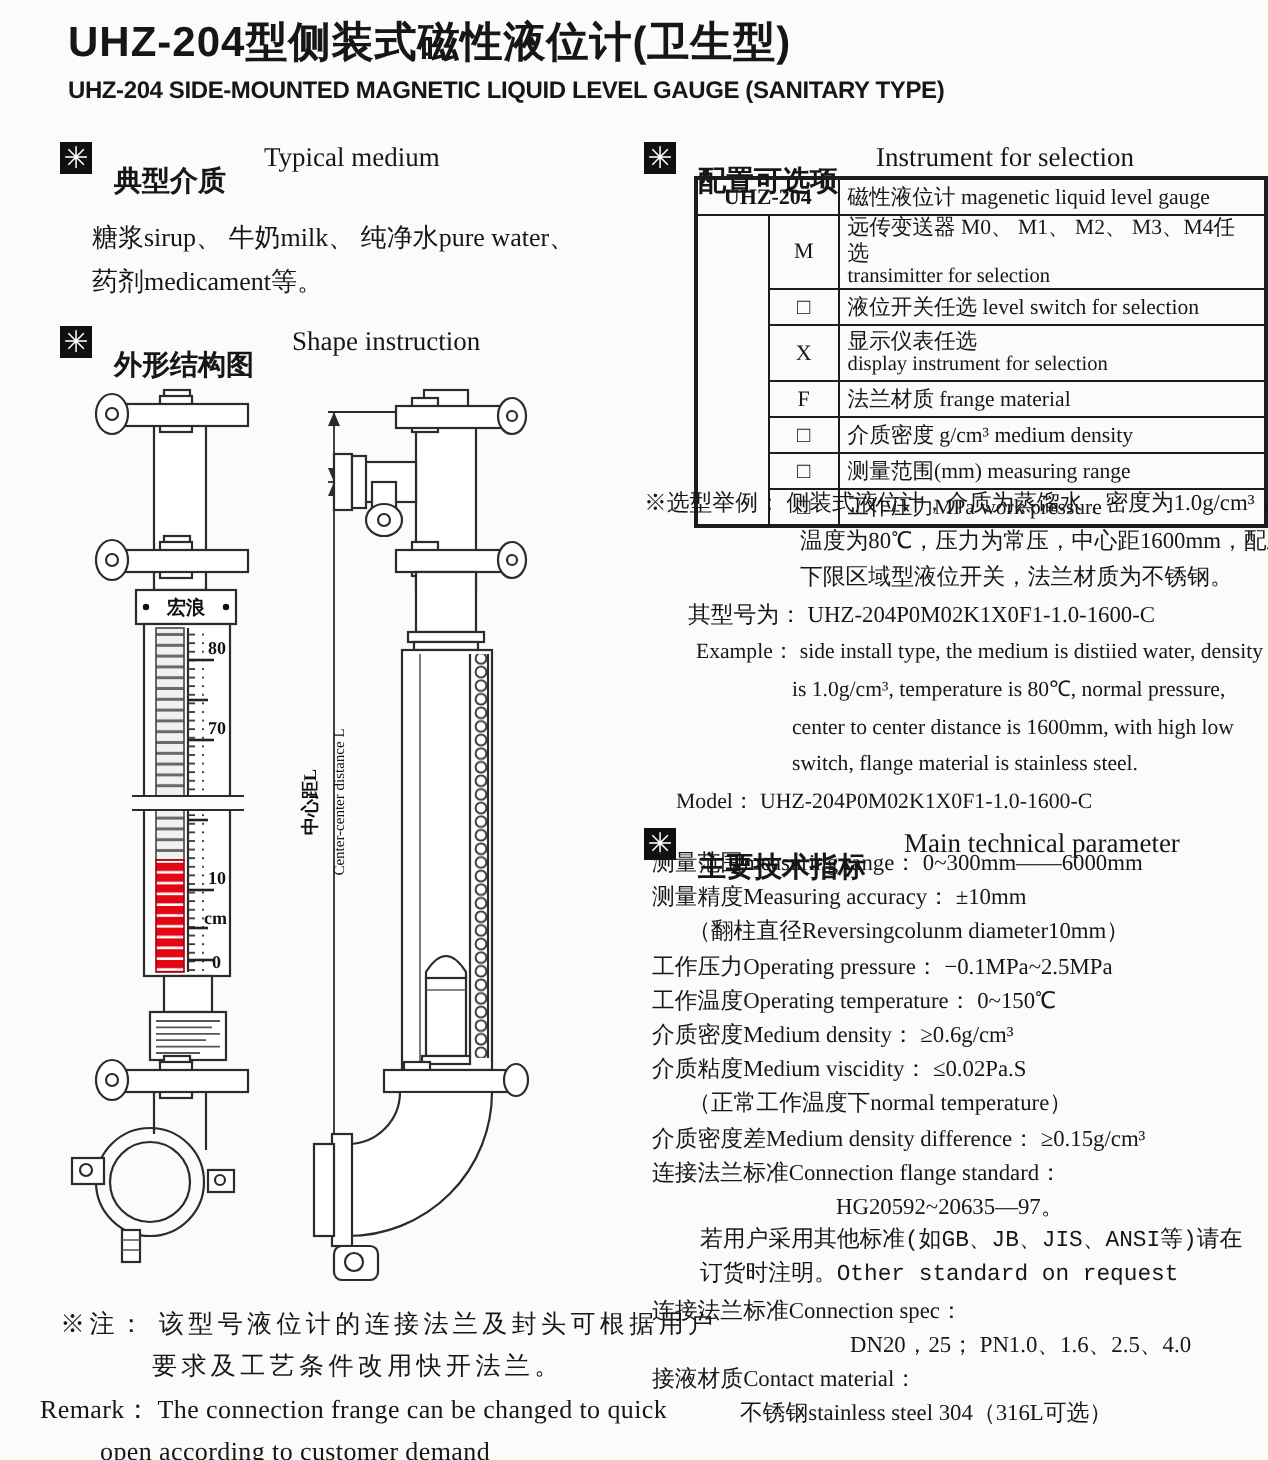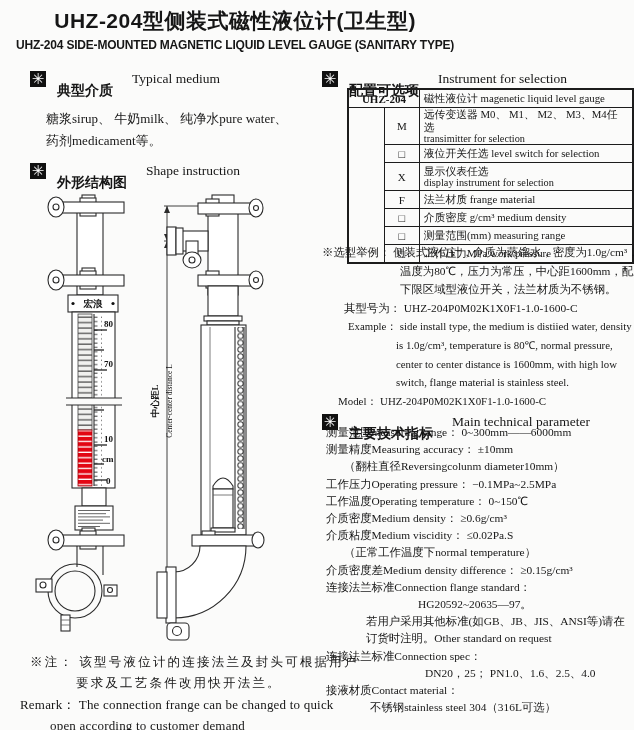--- a/index.html
+++ b/index.html
@@ -40,40 +40,40 @@
   
   #example{left:322px;top:243px;font-size:11.4px;line-height:18.6px;white-space:nowrap;}
   #example .m78{margin-left:78px;}
   #example .m22{margin-left:22px;}
   #example .m26{margin-left:26px;font-size:10.8px;}
   #example .m74{margin-left:74px;font-size:10.8px;}
   #example .m16{margin-left:16px;font-size:10.9px;}
   
   #params{left:326px;top:424px;font-size:11.4px;line-height:17.2px;white-space:nowrap;}
   #params .i18{margin-left:18px;}
-  #params .i36{margin-left:40px;}
+  #params .i36{margin-left:24px;font-family:Liberation Mono, monospace;}
   #params .i44{margin-left:44px;}
   #params .i92{margin-left:92px;}
   #params .i100{margin-left:99px;}
   
   #drawing{left:20px;top:183px;}
   .fw{fill:#ffffff;stroke:#2b2b2b;stroke-width:1.1;}
   .ln{fill:none;stroke:#2b2b2b;stroke-width:1.1;}
   .thin{stroke:#5a5a5a;stroke-width:.8;}
   .dim{stroke:#2b2b2b;stroke-width:.9;}
   .arr{fill:#2b2b2b;}
   .slab{font:bold 9px "Liberation Serif",serif;fill:#111;}
   .dlab{font:bold 9px "Liberation Serif",serif;fill:#111;}
   .dlab2{font:7.5px "Liberation Serif",serif;fill:#111;}
   .brandt{font:bold 9.5px "Liberation Serif",serif;fill:#111;text-anchor:middle;}
 </style>
 </head>
 <body>
 
-<div class="abs" style="left:16px;top:7px;text-align:center;">
+<div class="abs" style="left:34px;top:7px;">
   <div class="title">UHZ-204型侧装式磁性液位计(卫生型)</div>
   <div class="subtitle">UHZ-204 SIDE-MOUNTED MAGNETIC LIQUID LEVEL GAUGE (SANITARY TYPE)</div>
 </div>
 
 <div class="abs sec-head" style="left:30px;top:58px;">
   <span class="icon-flower">✳</span>
   <span class="sec-cn">典型介质</span>
   <span class="sec-en">Typical medium</span>
 </div>
 

